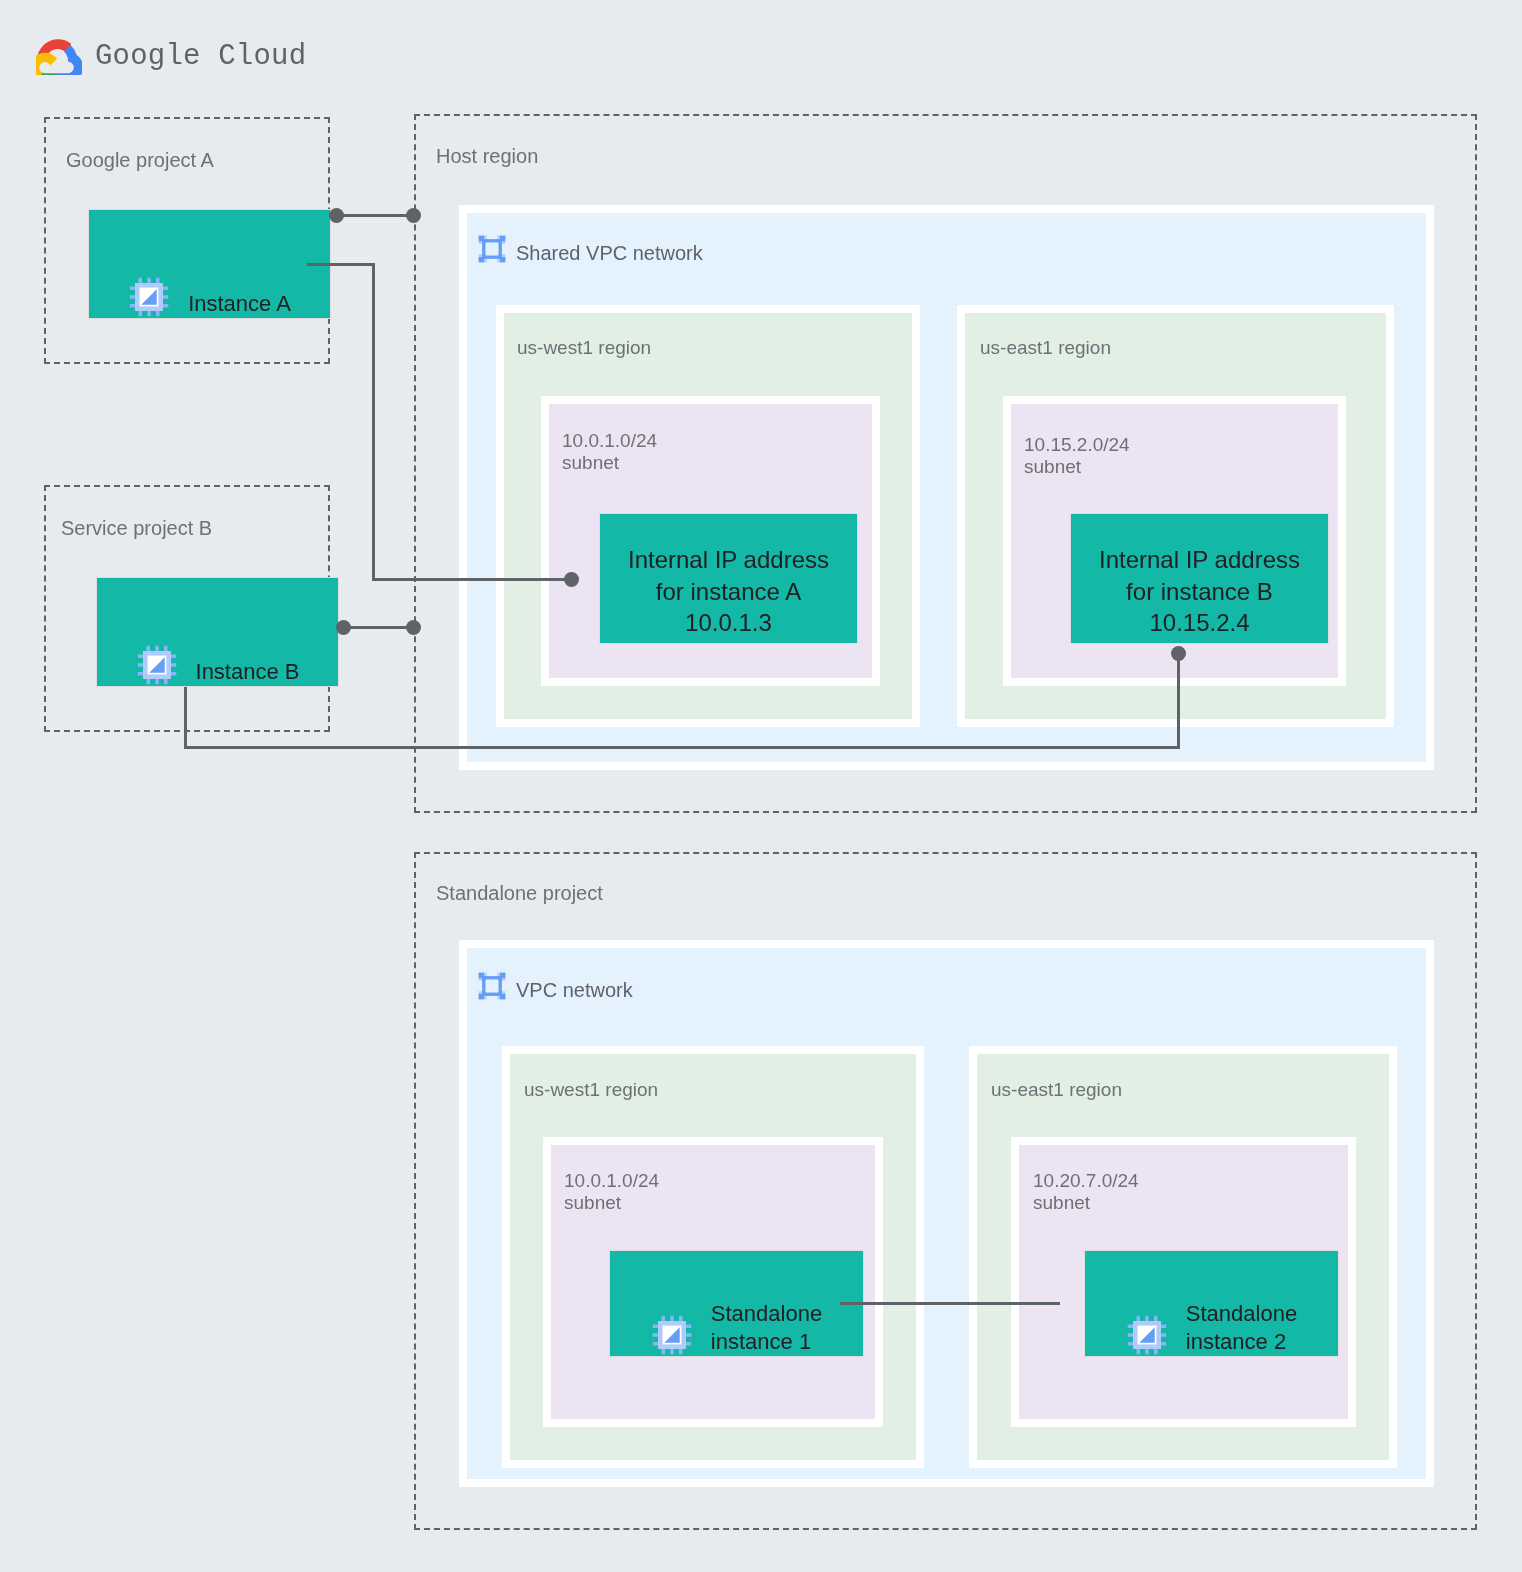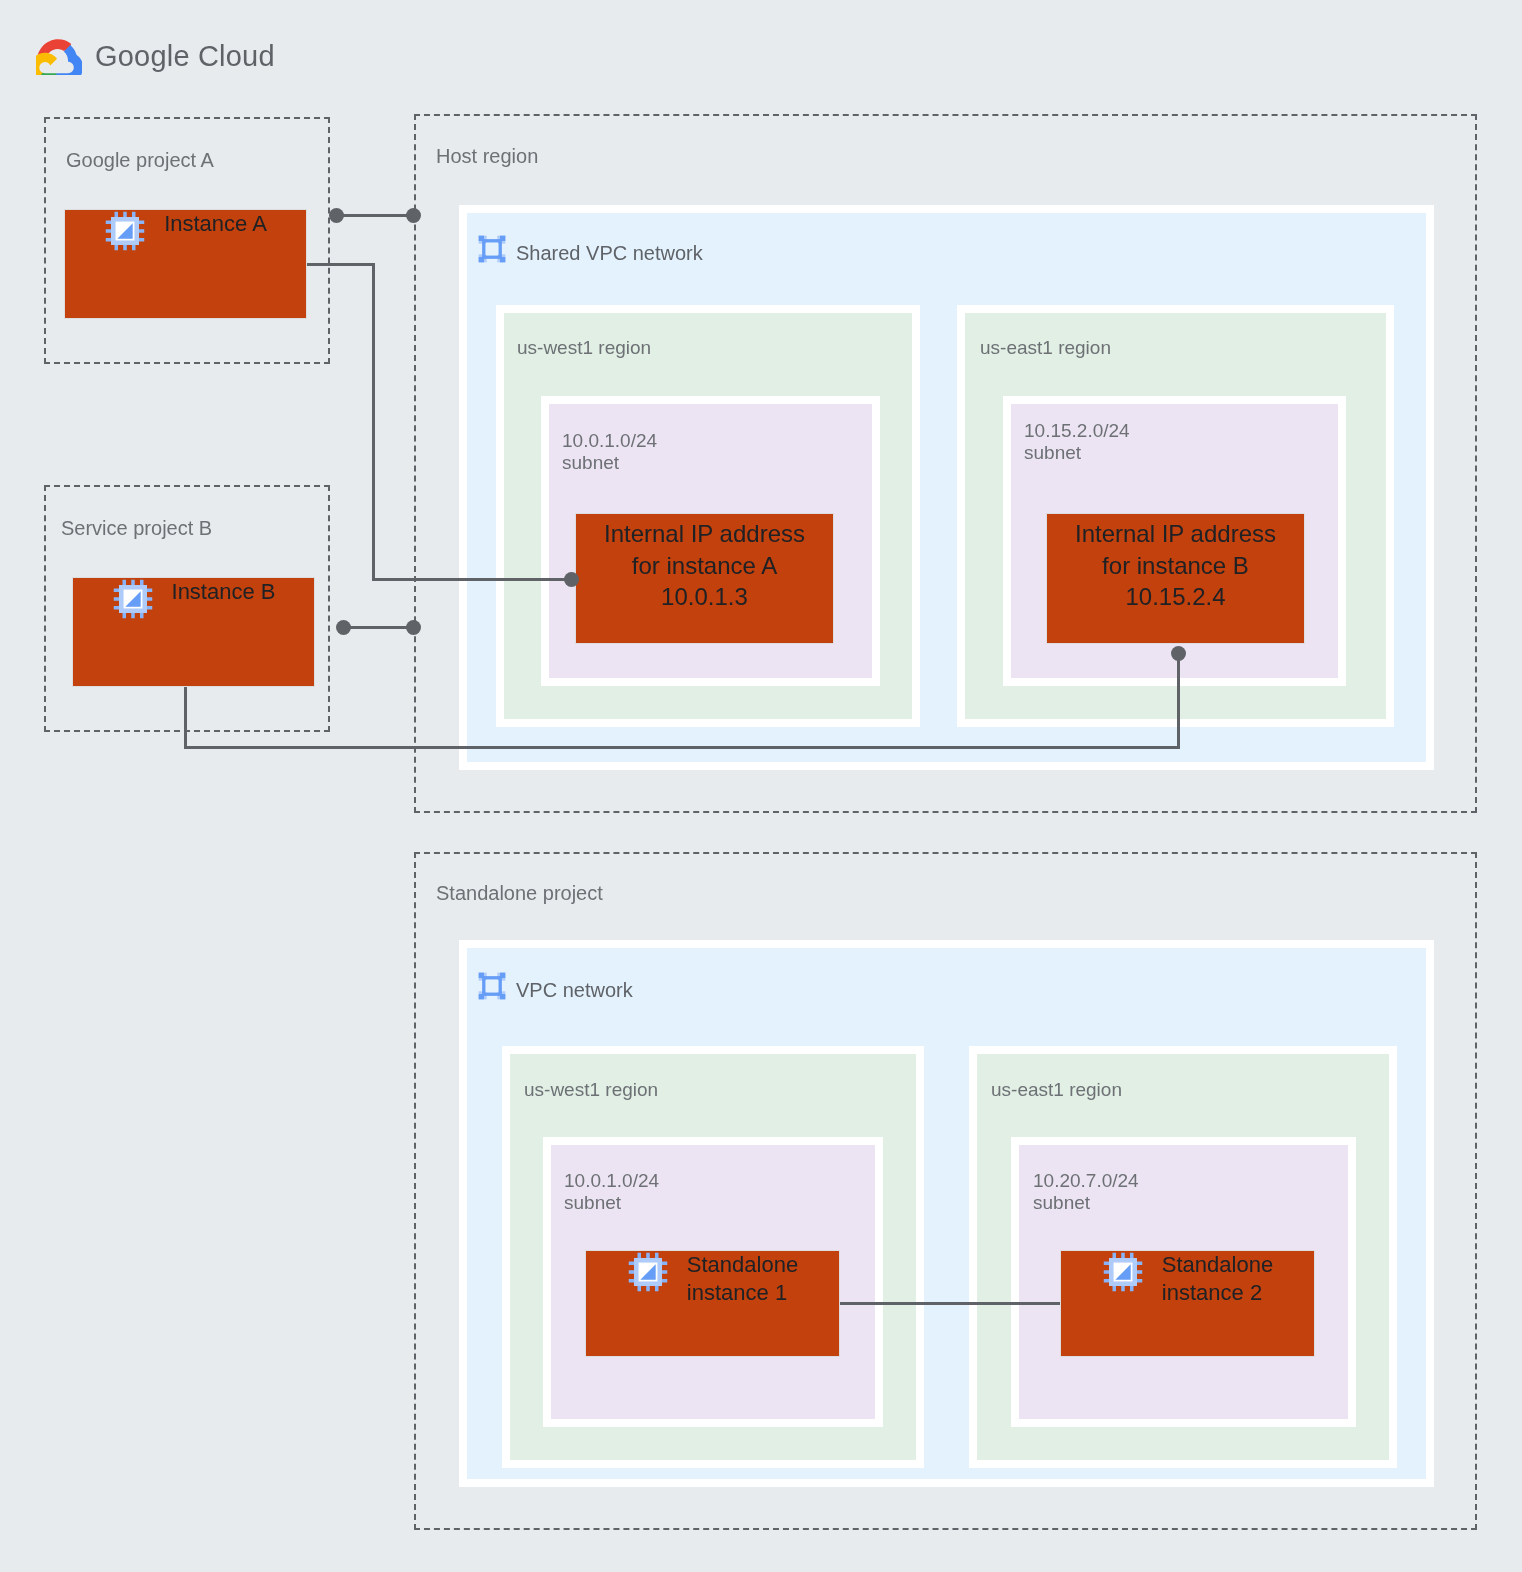--- a/index.html
+++ b/index.html
@@ -26,20 +26,21 @@
     top: 38px;
     display: flex;
     align-items: center;
     gap: 13px;
   }
   .logo-text {
     font-size: 29px;
     color: #5f6368;
     letter-spacing: 0.2px;
     white-space: nowrap;
+    font-family: Liberation Mono, monospace;
   }
   .logo-text .b { font-weight: 400; }
 
   
   .project {
     position: absolute;
     border: 2px dashed #5f6368;
     box-sizing: border-box;
     background: transparent;
   }
@@ -95,25 +96,26 @@
     font-size: 19px;
     color: #6d7175;
     line-height: 1.18;
     white-space: pre-line;
   }
 
   
   .card {
     position: absolute;
     box-sizing: border-box;
-    background: #c2410c;
+    background: #14b8a6;
     border: 1px solid #dcdddf;
     display: flex;
-    align-items: flex-start;
+    align-items: flex-end;
     justify-content: center;
+    margin-left: 24px;
   }
   .card.ip {
     text-align: center;
     font-size: 24px;
     color: #202124;
     line-height: 1.32;
     white-space: pre-line;
     padding: 4px 8px;
   }
   .card.instance {
@@ -237,21 +239,21 @@
   <div class="subnet" style="left:541px; top:396px; width:339px; height:290px;"></div>
   <div class="subnet-label" style="left:562px; top:430px;">10.0.1.0/24
 subnet</div>
   <div class="card ip" style="left:575px; top:513px; width:259px; height:131px;">Internal IP address
 for instance A
 10.0.1.3</div>
 
   <div class="region" style="left:957px; top:305px; width:437px; height:422px;"></div>
   <div class="region-label" style="left:980px; top:337px;">us-east1 region</div>
   <div class="subnet" style="left:1003px; top:396px; width:343px; height:290px;"></div>
-  <div class="subnet-label" style="left:1024px; top:420px;">10.15.2.0/24
+  <div class="subnet-label" style="left:1024px; top:434px;">10.15.2.0/24
 subnet</div>
   <div class="card ip" style="left:1046px; top:513px; width:259px; height:131px;">Internal IP address
 for instance B
 10.15.2.4</div>
 
   <div class="project" style="left:414px; top:852px; width:1063px; height:678px;"></div>
   <div class="project-label" style="left:436px; top:882px;">Standalone project</div>
 
   <div class="vpc" style="left:459px; top:940px; width:975px; height:547px;"></div>
   <div class="vpc-header" style="left:476px; top:970px;">

